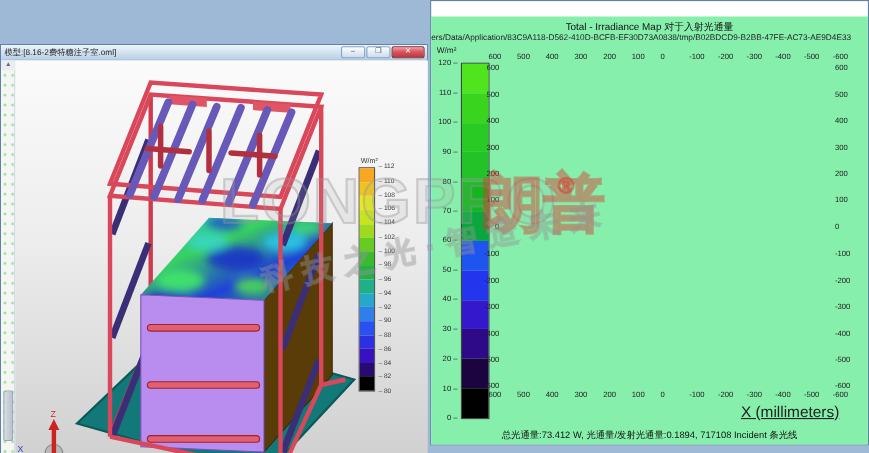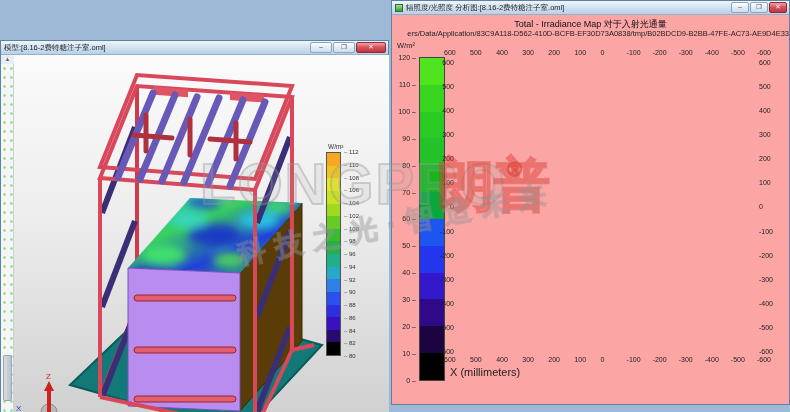--- a/index.html
+++ b/index.html
@@ -27,23 +27,23 @@
 
   .lcb { position:absolute; left:312px; top:88px; width:62px; }
   .lcb-unit { font-size:6.5px; color:#333; margin-left:2px; }
   .lcb-body { display:flex; margin-top:2px; }
   .lcb-bar { width:15px; height:204px; display:flex; flex-direction:column; border:1px solid #555; }
   .lcb-bar .seg { flex:1; }
   .lcb-ticks { height:210px; margin:-3px 0 0 3px; display:flex; flex-direction:column; justify-content:space-between; font-size:6px; color:#333; }
   .lcb-ticks span::before { content:"– "; color:#555; }
 
   
-  .chart { position:absolute; left:0; top:14px; right:0; bottom:0; background:#fca5a5; font-size:8px; }
+  .chart { position:absolute; left:0; top:14px; right:0; bottom:0; background:#86efac; font-size:8px; }
   .c-title { position:absolute; left:0; top:3px; width:100%; text-align:center; font-size:9px; color:#111; }
-  .c-sub { position:absolute; left:0; top:14px; width:100%; text-align:right; font-size:7.5px; color:#222; white-space:nowrap; }
+  .c-sub { position:absolute; left:0; top:14px; width:100%; text-align:left; font-size:7.5px; color:#222; white-space:nowrap; }
   .c-unit { position:absolute; left:5px; top:26px; font-size:7.5px; color:#222; }
 
   .rcb-ticks { position:absolute; left:0; top:39px; width:24px; height:330px; display:flex; flex-direction:column; justify-content:space-between; font-size:7px; text-align:right; color:#222; }
   .rcb-ticks span::after { content:" –"; }
   .rcb-bar { position:absolute; left:27px; top:42px; width:26px; height:324px; display:flex; flex-direction:column; border:1px solid #444; }
   .rcb-bar .seg { flex:1; }
 
   .xticks { position:absolute; left:58px; width:313px; height:9px; display:flex; justify-content:space-between; font-size:7px; color:#222; }
   .xticks span { width:0; white-space:nowrap; display:inline-block; transform:translateX(-6px); }
   .xticks.top { top:34px; }
@@ -67,21 +67,21 @@
             radial-gradient(circle at 90% 30%, rgba(130,240,85,.7) 0 3%, transparent 7%),
             linear-gradient(#27c42c,#27c42c);
           box-shadow:0 0 5px 3px rgba(40,70,255,.95), 0 0 2px 6px rgba(60,30,180,.35);
           border-radius:4px; }
   .irr-region::after { content:""; position:absolute; inset:0;
           background-image:linear-gradient(to right, rgba(0,100,0,.5) 1px, transparent 1px),
                            linear-gradient(to bottom, rgba(0,100,0,.5) 1px, transparent 1px);
           background-size:25px 24px; border-radius:4px; }
   .annotation { position:absolute; left:36%; top:41%; font-size:15px; font-weight:bold; letter-spacing:2px; color:#c22a00; z-index:3; }
 
-  .xlabel { position:absolute; left:58px; width:313px; top:351px; text-align:left; font-size:11px; color:#222; }
+  .xlabel { position:absolute; left:58px; width:313px; top:351px; text-align:right; font-size:14px; color:#222;text-decoration:underline; }
   .ylabel { position:absolute; left:-118px; top:184px; width:260px; text-align:center; font-size:8px; color:#222; transform:rotate(-90deg); }
   .stats { position:absolute; left:0; width:100%; text-align:center; font-size:8.5px; color:#111; white-space:nowrap; }
   .stats.l1 { top:364px; }
   .stats.l2 { top:375px; }
 
   
   .watermark { position:absolute; left:0; top:0; width:790px; height:348px; pointer-events:none; z-index:9; }
   .wm-brand { position:absolute; left:200px; top:150px; font-size:58px; font-weight:bold; letter-spacing:2px;
               color:rgba(170,170,170,.14); -webkit-text-stroke:2px rgba(150,150,150,.40); }
   .wm-reg { font-size:20px; vertical-align:28px; color:rgba(220,60,50,.25); -webkit-text-stroke:1.5px rgba(215,60,50,.45); }
@@ -251,29 +251,20 @@
             <span>84</span>
             <span>82</span>
             <span>80</span>
           </div>
       </div>
     </div>
   </div>
 </div>
 
 <div class="window" id="win-right">
-  <div class="titlebar">
-    <span class="title-icon"></span>
-    <span>辐照度/光照度 分析图:[8.16-2费特糖注子室.oml]</span>
-    <div class="winbtns">
-      <div class="wb" style="width:18px">–</div>
-      <div class="wb" style="width:18px">❐</div>
-      <div class="wb close" style="width:18px">✕</div>
-    </div>
-  </div>
 
   <div class="chart">
     <div class="c-title">Total - Irradiance Map 对于入射光通量</div>
     <div class="c-sub">ers/Data/Application/83C9A118-D562-410D-BCFB-EF30D73A0838/tmp/B02BDCD9-B2BB-47FE-AC73-AE9D4E33</div>
     <div class="c-unit">W/m²</div>
 
     <div class="rcb-ticks">
         <span>120</span>
         <span>110</span>
         <span>100</span>
@@ -359,20 +350,21 @@
         <span>100</span>
         <span>0</span>
         <span>-100</span>
         <span>-200</span>
         <span>-300</span>
         <span>-400</span>
         <span>-500</span>
         <span>-600</span>
       </div>
     <div class="xlabel">X (millimeters)</div>
+    <div class="stats l2">总光通量:73.412 W, 光通量/发射光通量:0.1894, 717108 Incident 条光线</div>
   </div>
 </div>
 
 <div class="watermark">
   <div class="wm-brand"><span>LONGPRO</span><span class="wm-reg">®</span></div>
   <div class="wm-cn">朗普</div>
   <div class="wm-slogan">科技之光·智造未来</div>
 </div>
 
 </body></html>

